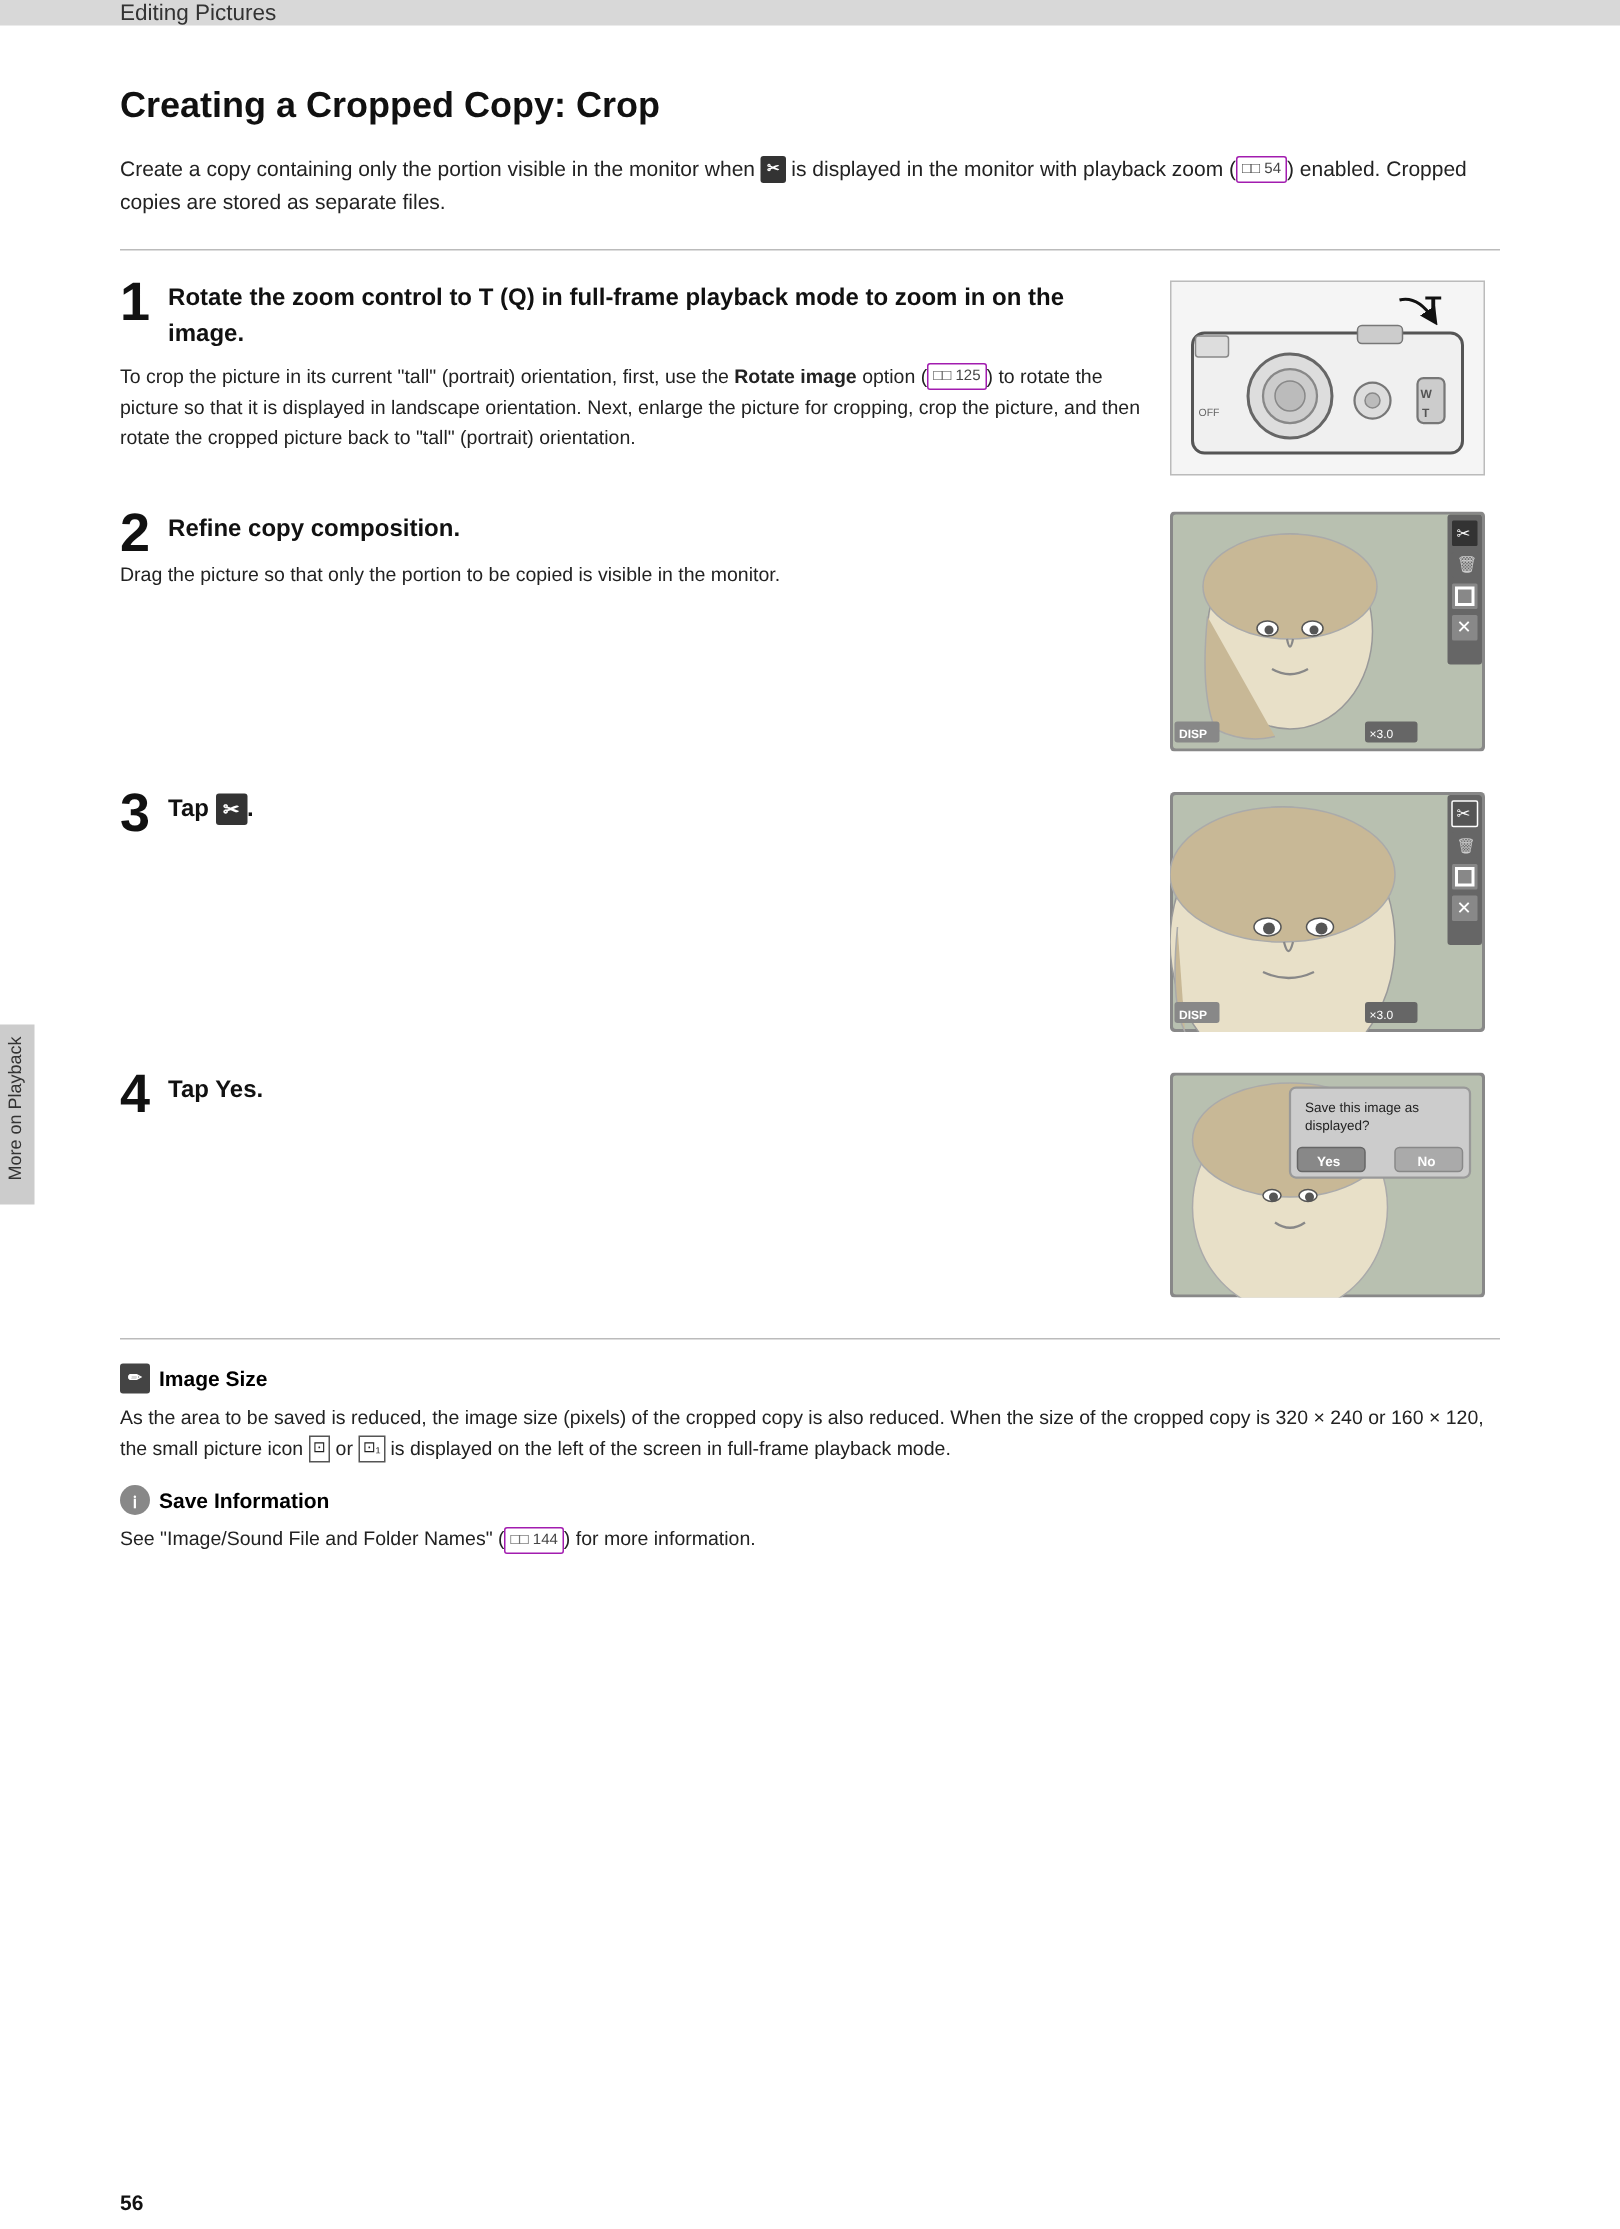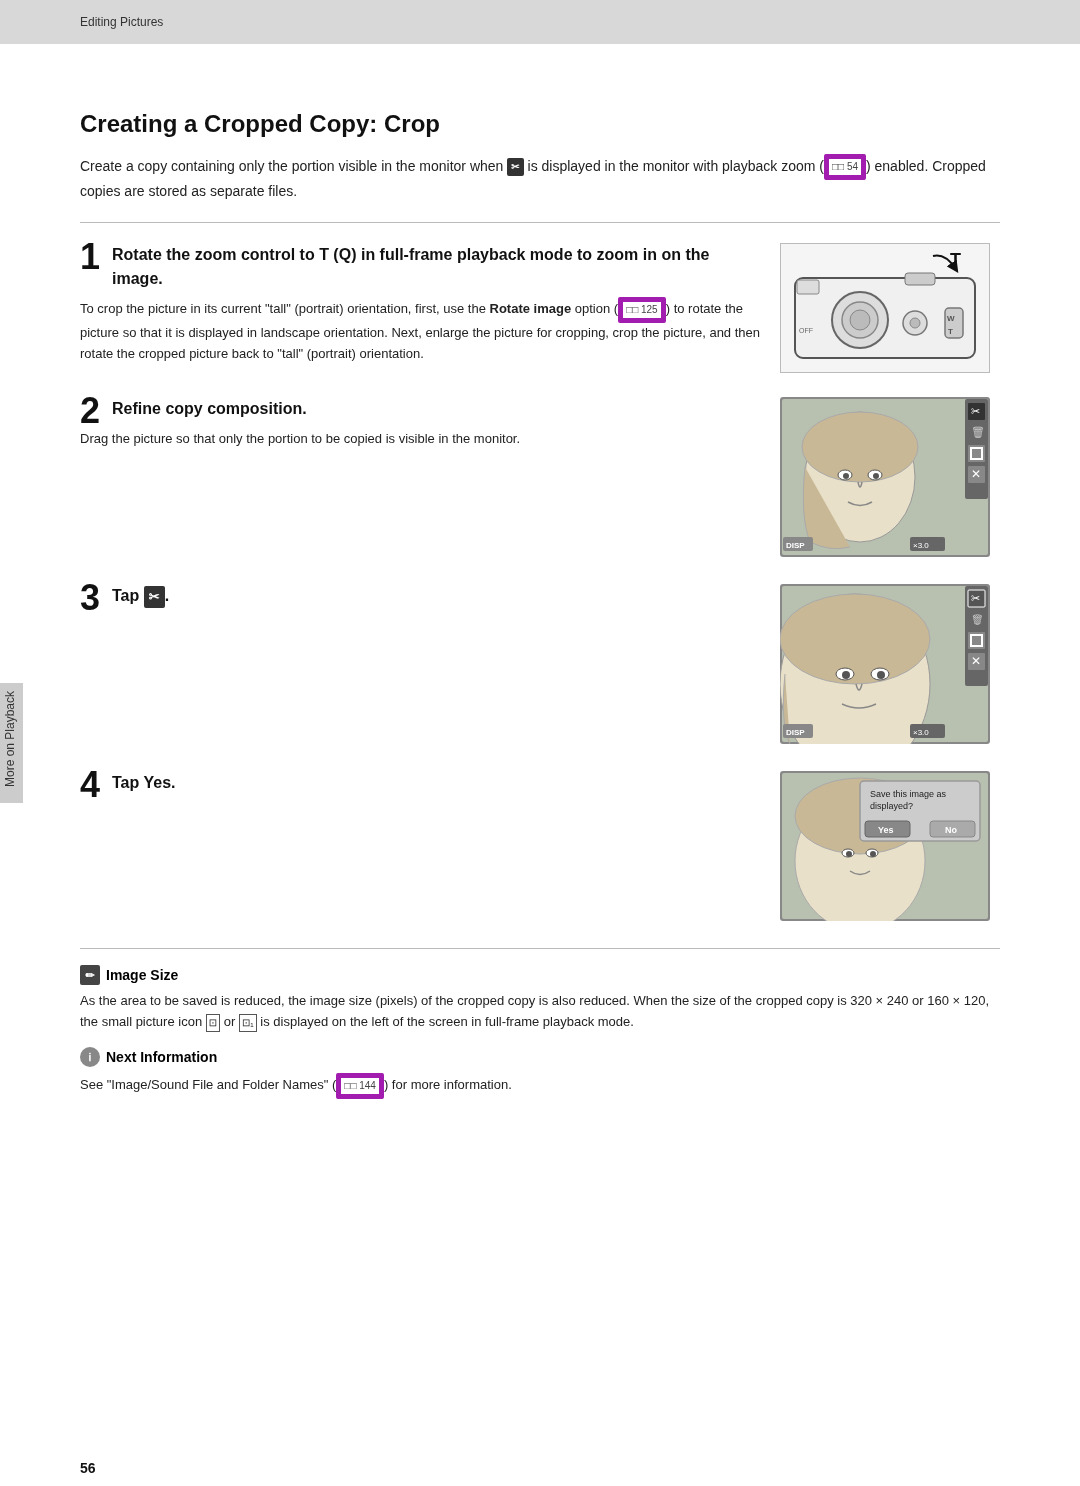--- a/index.html
+++ b/index.html
@@ -14,22 +14,22 @@
       width: 1080px;
       min-height: 1486px;
       background: #fff;
       position: relative;
       display: flex;
       flex-direction: column;
     }
     
     .header-strip {
       background: #d8d8d8;
-      padding: 15px 80px;
-      font-size: 12px;
+      padding: 0 80px;
+      font-size: 15px;
       color: #333;
     }
     
     .sidebar-tab {
       position: absolute;
       left: 0;
       top: 50%;
       transform: translateY(-50%) rotate(-90deg);
       transform-origin: center center;
       background: #ccc;
@@ -37,23 +37,22 @@
       font-size: 12px;
       padding: 6px 16px;
       writing-mode: horizontal-tb;
       white-space: nowrap;
       width: 120px;
       text-align: center;
       margin-left: -50px;
     }
     
     .main-content {
-      padding: 18px 80px 40px 80px;
+      padding: 40px 80px 40px 80px;
       flex: 1;
-      margin-top: 48px;
     }
     
     .page-title {
       font-size: 24px;
       font-weight: bold;
       margin-bottom: 16px;
       color: #111;
     }
     .intro-text {
       font-size: 14px;
@@ -66,21 +65,21 @@
       background: #333;
       color: #fff;
       font-size: 10px;
       padding: 1px 4px;
       border-radius: 2px;
       font-weight: bold;
       vertical-align: middle;
     }
     .inline-ref {
       display: inline-block;
-      border: 5px solid #a21caf;
+      border: 1px solid #a21caf;
       font-size: 10px;
       padding: 0 3px;
       border-radius: 2px;
       vertical-align: middle;
       color: #444;
     }
     hr.divider {
       border: none;
       border-top: 1px solid #bbb;
       margin-bottom: 20px;
@@ -420,21 +419,21 @@
       <div class="note-title">
         <span class="note-icon">✏</span>
         <span>Image Size</span>
       </div>
       <p class="note-text">
         As the area to be saved is reduced, the image size (pixels) of the cropped copy is also reduced. When the size of the cropped copy is 320 × 240 or 160 × 120, the small picture icon <span style="display:inline-block;border:1px solid #555;padding:0 2px;font-size:10px;vertical-align:middle;">⊡</span> or <span style="display:inline-block;border:1px solid #555;padding:0 2px;font-size:10px;vertical-align:middle;">⊡₁</span> is displayed on the left of the screen in full-frame playback mode.
       </p>
 
       <div class="note-title">
         <span class="note-icon info">ℹ</span>
-        <span>Next Information</span>
+        <span>Save Information</span>
       </div>
       <p class="note-text">
         See "Image/Sound File and Folder Names" (<span class="inline-ref">□□ 144</span>) for more information.
       </p>
     </div>
 
   </div>
 
   <div class="footer">
     <span class="page-number">56</span>

